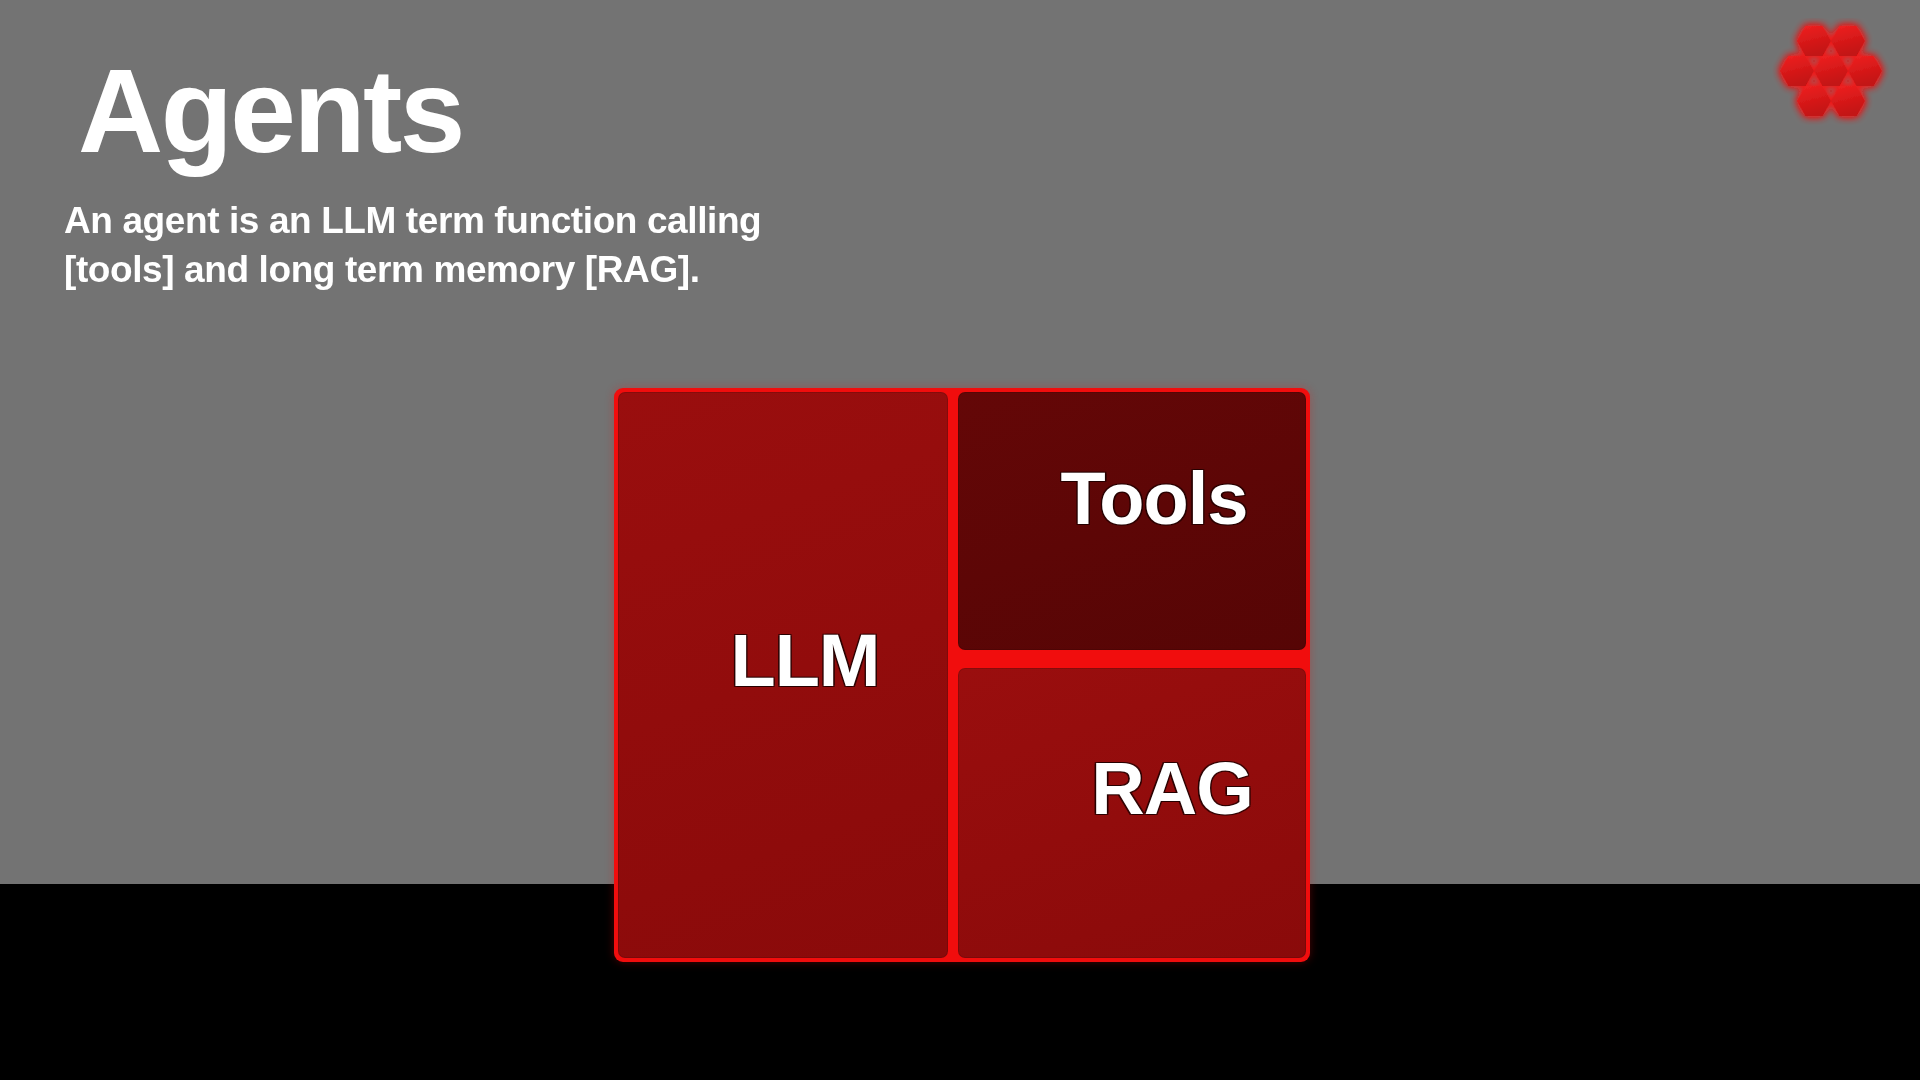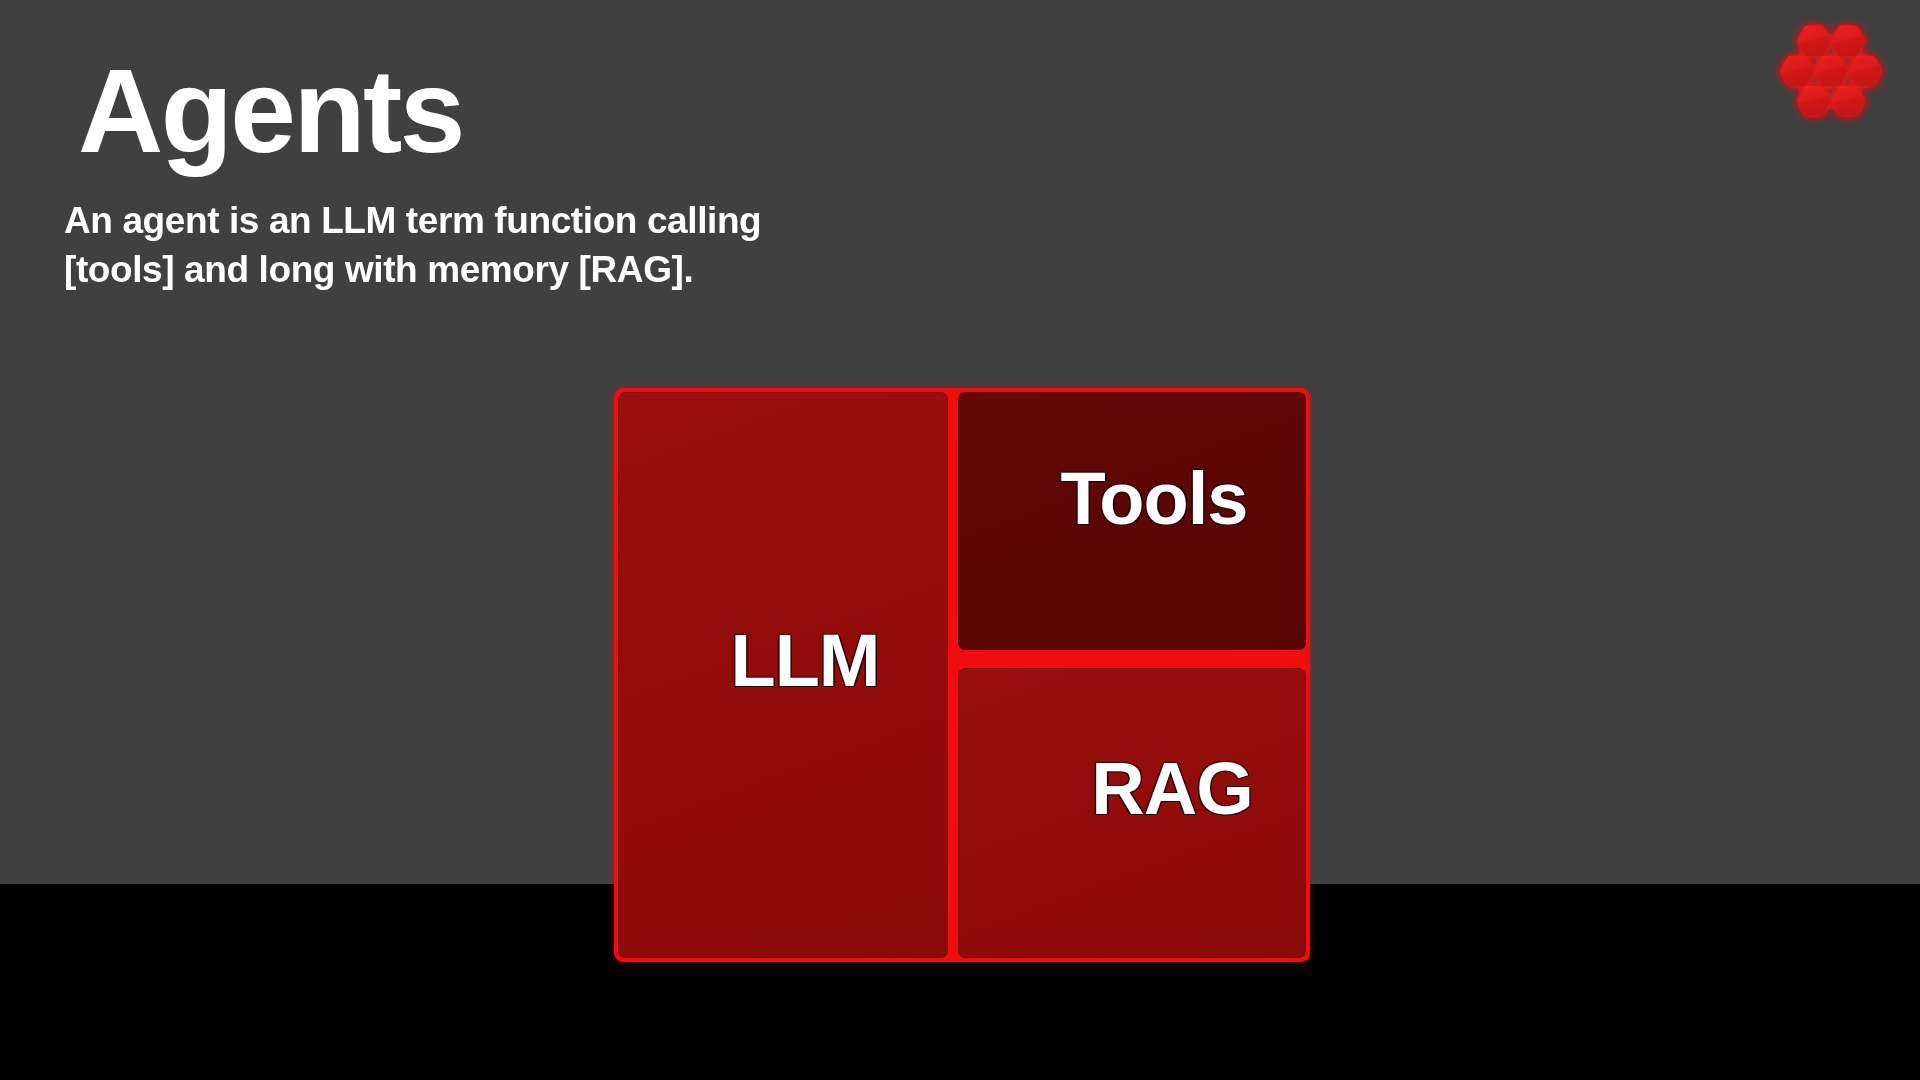--- a/index.html
+++ b/index.html
@@ -14,21 +14,21 @@
   body {
     font-family: "Liberation Sans", sans-serif;
     position: relative;
   }
 
   
   #slide {
     position: relative;
     width: 1920px;
     height: 884px;
-    background: #404040;
+    background: #737373;
   }
 
   
   #headings {
     position: absolute;
     left: 78px;
     top: 52px;
     width: 1000px;
   }
 
@@ -138,21 +138,21 @@
 </head>
 <body>
 
 <div id="slide">
 
   <div id="headings">
     <div id="page-title">Agents</div>
 
     <div id="subtitle">
       <span class="ln">An agent is an LLM term function calling</span>
-      <span class="ln">[tools] and long with memory [RAG].</span>
+      <span class="ln">[tools] and long term memory [RAG].</span>
     </div>
   </div>
 
   <div id="logo">
     <svg viewBox="0 0 118 115" xmlns="http://www.w3.org/2000/svg">
       <defs>
         <linearGradient id="hexg" x1="0" y1="0" x2="0.3" y2="1">
           <stop offset="0" stop-color="#f02222"></stop>
           <stop offset="1" stop-color="#c31212"></stop>
         </linearGradient>

